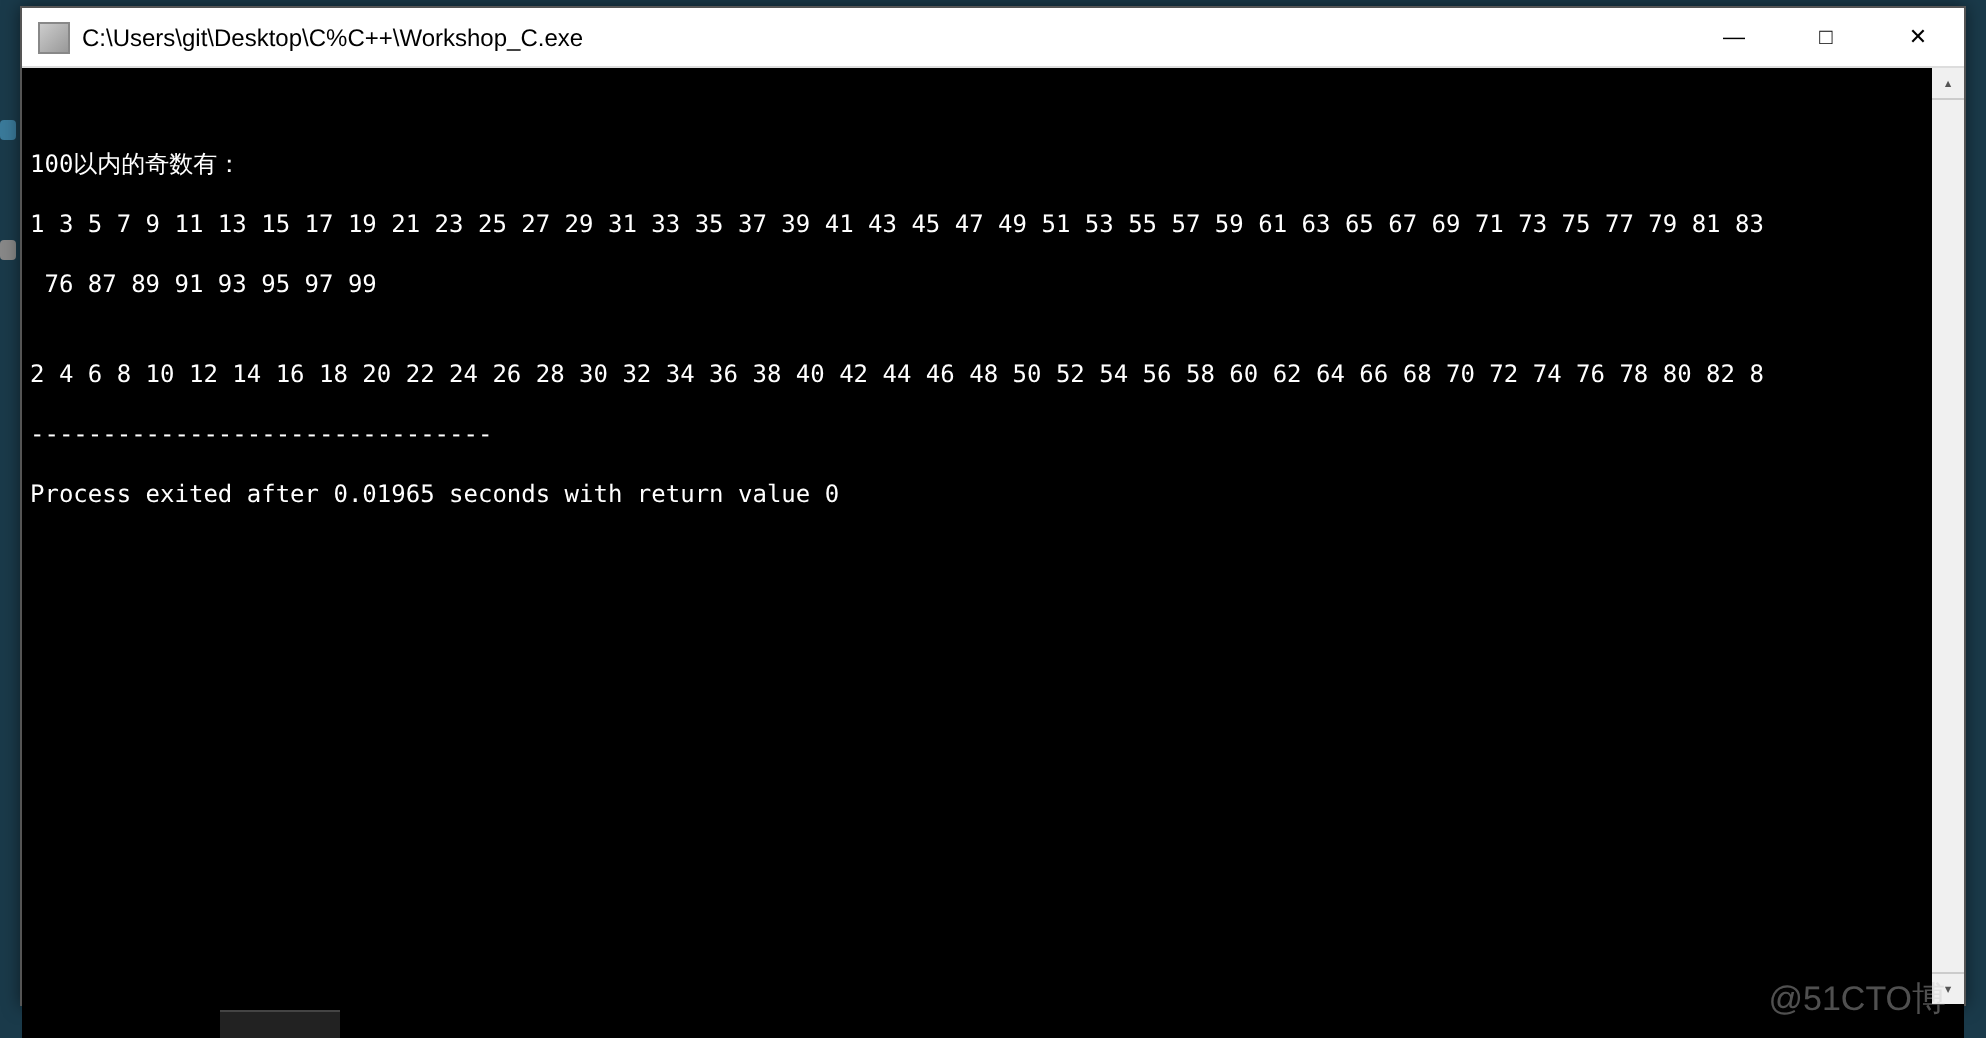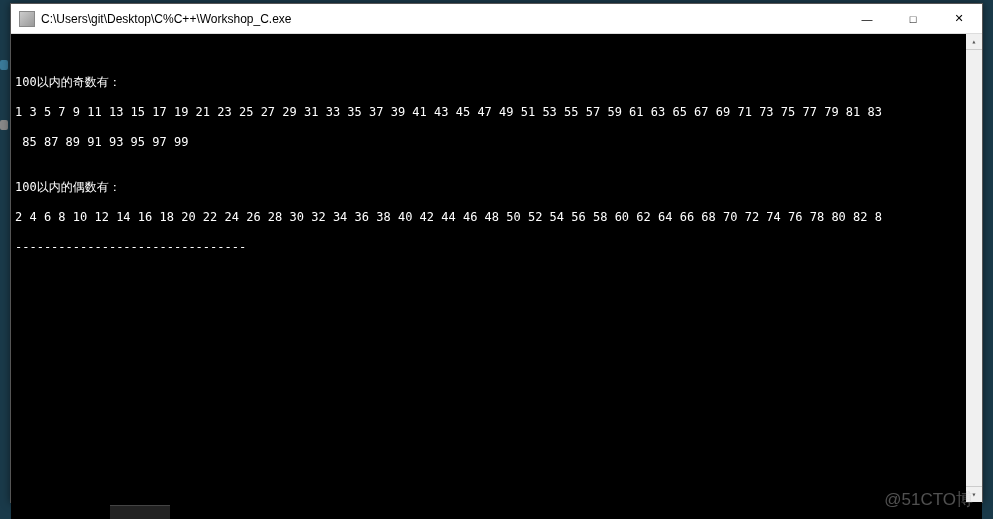--- a/index.html
+++ b/index.html
@@ -153,25 +153,25 @@
     <div class="window-controls">
       <div class="win-btn">—</div>
       <div class="win-btn">□</div>
       <div class="win-btn close">✕</div>
     </div>
   </div>
 
   <div class="console-body">
 <span class="console-line">100以内的奇数有：</span>
 <span class="console-line">1 3 5 7 9 11 13 15 17 19 21 23 25 27 29 31 33 35 37 39 41 43 45 47 49 51 53 55 57 59 61 63 65 67 69 71 73 75 77 79 81 83</span>
-<span class="console-line"> 85 87 89 91 93 95 97 99</span>
+<span class="console-line"> 76 87 89 91 93 95 97 99</span>
 <span class="console-line"></span>
-<span class="console-line">100以内的偶数有：</span>
 <span class="console-line">2 4 6 8 10 12 14 16 18 20 22 24 26 28 30 32 34 36 38 40 42 44 46 48 50 52 54 56 58 60 62 64 66 68 70 72 74 76 78 80 82 8</span>
 <span class="console-line">--------------------------------</span>
+<span class="console-line">Process exited after 0.01965 seconds with return value 0</span>
   </div>
 
   <div class="scrollbar">
     <div class="scroll-up">▴</div>
     <div class="scroll-track"></div>
     <div class="scroll-down">▾</div>
   </div>
 </div>
 
 <div class="watermark">@51CTO博</div>

